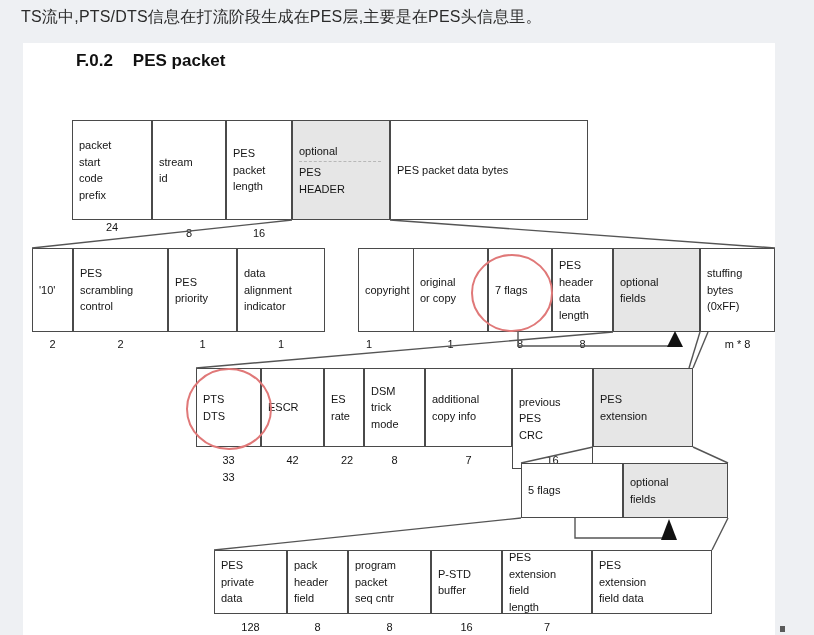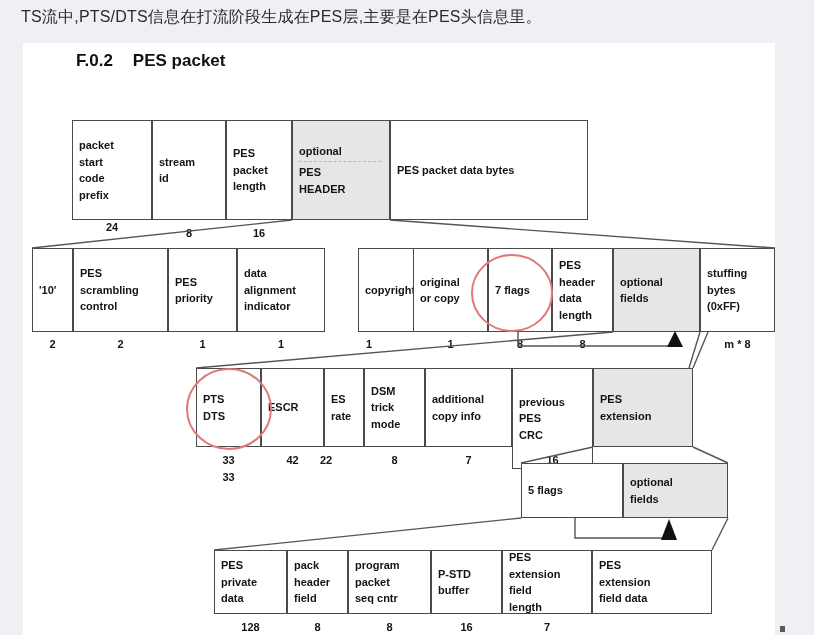--- a/index.html
+++ b/index.html
@@ -16,21 +16,21 @@
   .panel{
     position:absolute;left:23px;top:43px;width:752px;height:592px;
     background:#ffffff;
   }
   .figtitle{
     position:absolute;left:10px;top:8px;margin:0;
     font-size:17px;font-weight:bold;color:#111;
   }
   .figtitle .tnum{margin-right:20px;margin-left:43px;}
   .diagram{position:absolute;left:0;top:0;width:752px;height:592px;}
-  #diagram-boxes{position:absolute;left:0;top:0;width:752px;height:592px;z-index:1;font-weight:bold;}
+  #diagram-boxes{position:absolute;left:0;top:0;width:752px;height:592px;z-index:1;}
   .fbox{
     position:absolute;box-sizing:border-box;
     border:1.6px solid #4a4a4a;background:#ffffff;
     display:flex;flex-direction:column;justify-content:center;
     padding-left:6px;font-size:11px;line-height:1.5;color:#141414;
   }
   .fbox.shaded{background:#e6e6e6;}
   .fline{white-space:nowrap;}
   .divider{border-top:1px dashed #b8b8b8;margin:2px 8px 2px 0;}
   .bits{
@@ -168,21 +168,21 @@
         <div class="fbox" style="left: 238px; top: 325px; width: 63px; height: 79px;">
           <div class="fline">ESCR</div>
         </div>
         <div class="bits" style="left: 238px; top: 409px; width: 63px;">
           <div>42</div>
         </div>
         <div class="fbox" style="left: 301px; top: 325px; width: 40px; height: 79px;">
           <div class="fline">ES</div>
           <div class="fline">rate</div>
         </div>
-        <div class="bits" style="left: 283px; top: 409px; width: 40px;">
+        <div class="bits" style="left: 304px; top: 409px; width: 40px;">
           <div>22</div>
         </div>
         <div class="fbox" style="left: 341px; top: 325px; width: 61px; height: 79px;">
           <div class="fline">DSM</div>
           <div class="fline">trick</div>
           <div class="fline">mode</div>
         </div>
         <div class="bits" style="left: 341px; top: 409px; width: 61px;">
           <div>8</div>
         </div>

